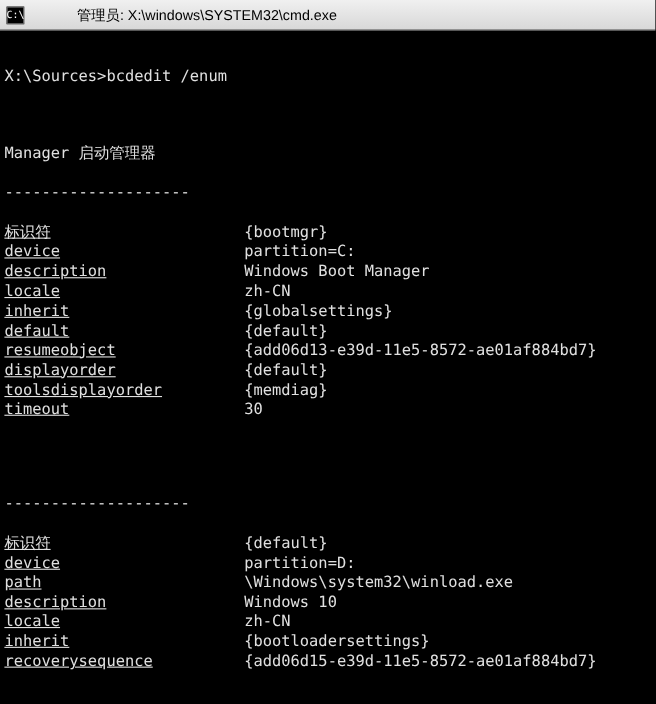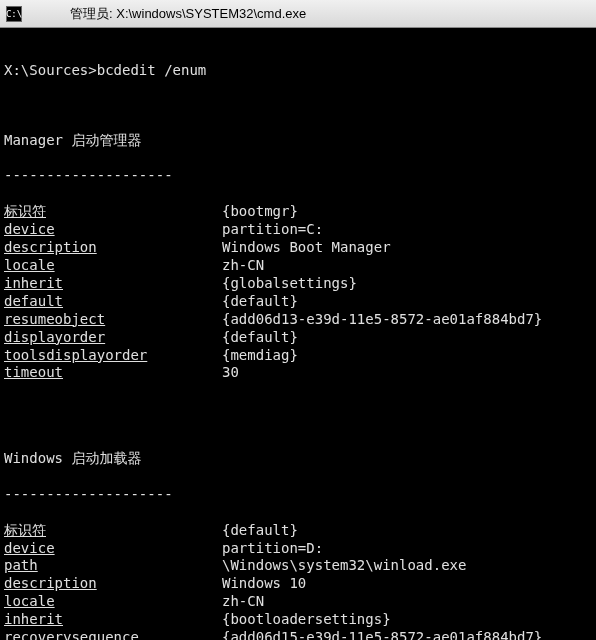--- a/index.html
+++ b/index.html
@@ -81,18 +81,17 @@
 </div>
 
 <div class="terminal">
 <div class="prompt-line"><span>X:\Sources&gt;</span><span>bcdedit /enum</span></div>
 <div class="section">
 <div>Manager 启动管理器</div>
 <div class="sep">--------------------</div>
 <div id="sec1-rows"><div class="kv-row"><span class="kv-key">标识符</span><span class="kv-val">{bootmgr}</span></div><div class="kv-row"><span class="kv-key">device</span><span class="kv-val">partition=C:</span></div><div class="kv-row"><span class="kv-key">description</span><span class="kv-val">Windows Boot Manager</span></div><div class="kv-row"><span class="kv-key">locale</span><span class="kv-val">zh-CN</span></div><div class="kv-row"><span class="kv-key">inherit</span><span class="kv-val">{globalsettings}</span></div><div class="kv-row"><span class="kv-key">default</span><span class="kv-val">{default}</span></div><div class="kv-row"><span class="kv-key">resumeobject</span><span class="kv-val">{add06d13-e39d-11e5-8572-ae01af884bd7}</span></div><div class="kv-row"><span class="kv-key">displayorder</span><span class="kv-val">{default}</span></div><div class="kv-row"><span class="kv-key">toolsdisplayorder</span><span class="kv-val">{memdiag}</span></div><div class="kv-row"><span class="kv-key">timeout</span><span class="kv-val">30</span></div></div>
 </div>
 <div class="section">
-<div>Windows 启动加载器</div>
 <div class="sep">--------------------</div>
 <div id="sec2-rows"><div class="kv-row"><span class="kv-key">标识符</span><span class="kv-val">{default}</span></div><div class="kv-row"><span class="kv-key">device</span><span class="kv-val">partition=D:</span></div><div class="kv-row"><span class="kv-key">path</span><span class="kv-val">\Windows\system32\winload.exe</span></div><div class="kv-row"><span class="kv-key">description</span><span class="kv-val">Windows 10</span></div><div class="kv-row"><span class="kv-key">locale</span><span class="kv-val">zh-CN</span></div><div class="kv-row"><span class="kv-key">inherit</span><span class="kv-val">{bootloadersettings}</span></div><div class="kv-row"><span class="kv-key">recoverysequence</span><span class="kv-val">{add06d15-e39d-11e5-8572-ae01af884bd7}</span></div></div>
 </div>
 
 </div>
 
 </body></html>

